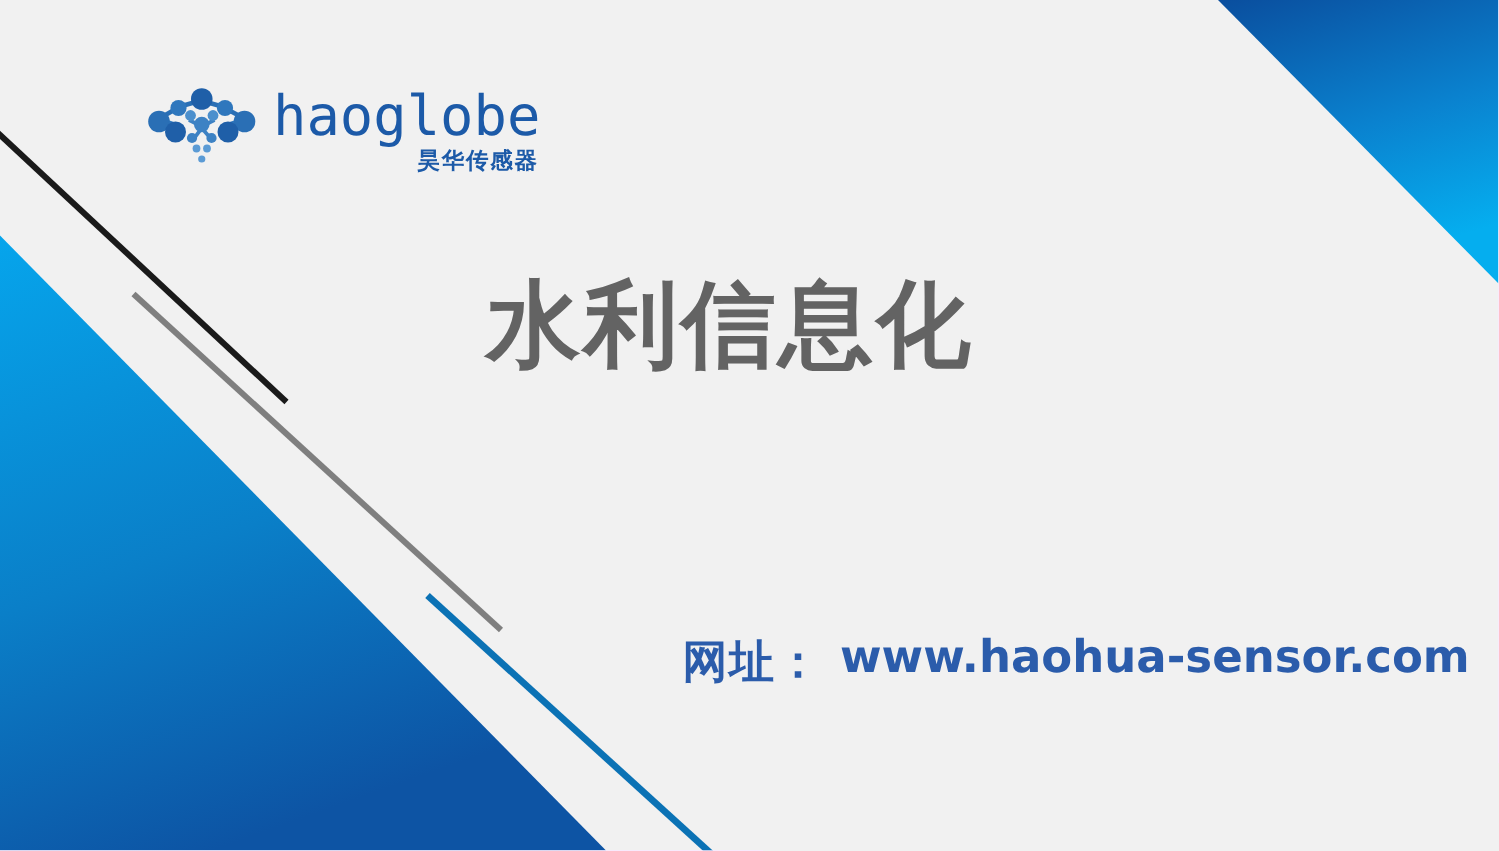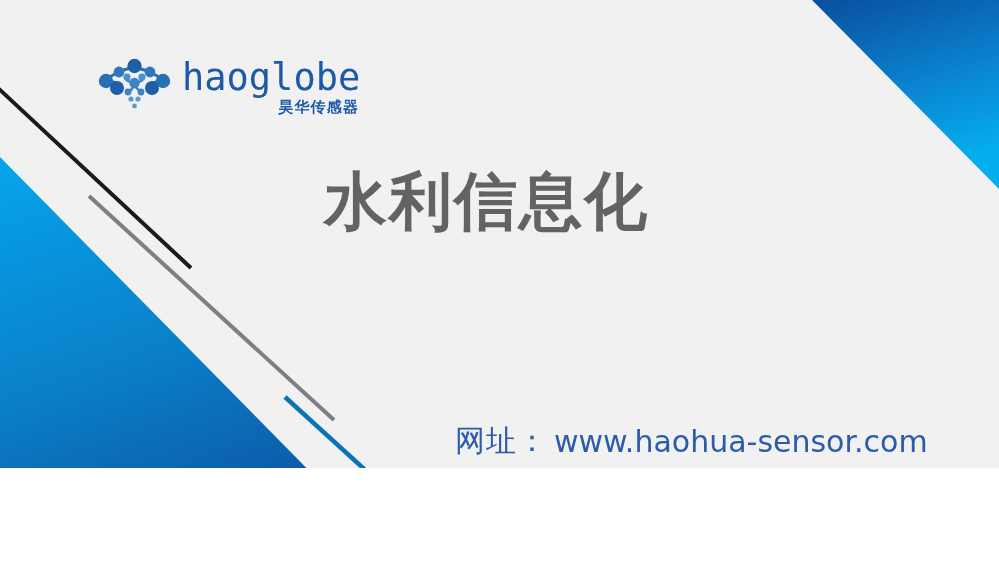--- a/index.html
+++ b/index.html
@@ -3,21 +3,21 @@
 <meta charset="utf-8">
 <style>
   html, body {
     margin: 0;
     padding: 0;
     background: #ffffff;
   }
   #slide {
     position: relative;
     width: 999px;
-    height: 468px;
+    height: 567px;
     overflow: hidden;
     background: #f0abfc;
     font-family: "Liberation Sans", "DejaVu Sans", sans-serif;
   }
   #bg-svg {
     position: absolute;
     top: 0; left: 0;
     width: 999px;
     height: 567px;
     display: block;
@@ -59,21 +59,21 @@
     color: #1c5aa8;
     margin-top: 4px;
     margin-right: 1px;
     text-align: right;
   }
 
   
   .title-line-1 {
     position: absolute;
     left: 324px;
-    top: 168px;
+    top: 184px;
     font-size: 63px;
     font-weight: 700;
     color: #636363;
     letter-spacing: 2px;
     line-height: 1.05;
     white-space: nowrap;
     text-align: right;
   }
   .title-line-2 {
     position: absolute;
@@ -87,35 +87,35 @@
     white-space: nowrap;
   }
 
   
   .website {
     position: absolute;
     left: 455px;
     top: 421px;
     font-size: 31px;
     color: #2b5cab;
-    font-weight: 400;
+    font-weight: 700;
     letter-spacing: 0px;
     white-space: nowrap;
     display: flex;
-    align-items: center;
+    align-items: flex-start;
   }
   .website-label {
     font-family: "DejaVu Sans", "Liberation Sans", sans-serif;
     font-size: 30px;
     letter-spacing: 1px;
   }
   .website-url {
     font-family: "DejaVu Sans", "Liberation Sans", sans-serif;
     font-size: 30px;
-    margin-left: 6px;
+    margin-left: 12px;
   }
 </style>
 </head>
 <body>
 
 <div id="slide">
 
   <svg id="bg-svg" viewBox="0 0 999 567" preserveAspectRatio="none" xmlns="http://www.w3.org/2000/svg">
     <defs>
       <linearGradient id="gradLeft" x1="0" y1="0" x2="0.35" y2="1">

